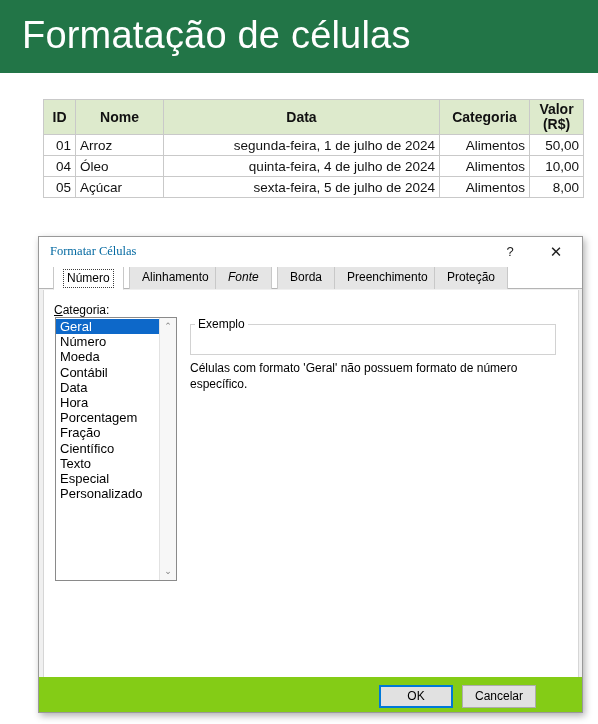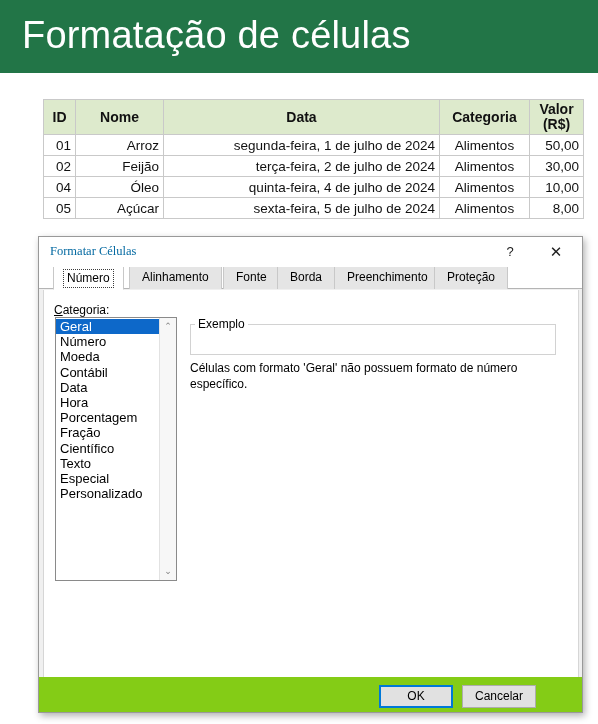--- a/index.html
+++ b/index.html
@@ -64,23 +64,23 @@
     vertical-align: middle;
     line-height: 16px;
   }
   #sheet th.th-valor { line-height: 15px; }
   .col-id     { width: 32px; }
   .col-nome   { width: 88px; }
   .col-data   { width: 276px; }
   .col-cat    { width: 90px; }
   .col-valor  { width: 54px; }
   .cell-id    { text-align: right; padding-right: 3px; }
-  .cell-nome  { text-align: right; }
+  .cell-nome  { text-align: left; }
   .cell-data  { text-align: right; padding-right: 3px; }
-  .cell-cat   { text-align: center; }
+  .cell-cat   { text-align: right; }
   .cell-valor { text-align: right; padding-right: 4px; margin-top: 8px; }
 
   
   #dialog {
     position: absolute;
     left: 38px;
     top: 236px;
     width: 545px;
     height: 477px;
     background: #f0f0f0;
@@ -326,27 +326,20 @@
   </thead>
   <tbody>
     <tr>
       <td class="cell-id">01</td>
       <td class="cell-nome">Arroz</td>
       <td class="cell-data">segunda-feira, 1 de julho de 2024</td>
       <td class="cell-cat">Alimentos</td>
       <td class="cell-valor">50,00</td>
     </tr>
     <tr>
-      <td class="cell-id">02</td>
-      <td class="cell-nome">Feijão</td>
-      <td class="cell-data">terça-feira, 2 de julho de 2024</td>
-      <td class="cell-cat">Alimentos</td>
-      <td class="cell-valor">30,00</td>
-    </tr>
-    <tr>
       <td class="cell-id">04</td>
       <td class="cell-nome">Óleo</td>
       <td class="cell-data">quinta-feira, 4 de julho de 2024</td>
       <td class="cell-cat">Alimentos</td>
       <td class="cell-valor">10,00</td>
     </tr>
     <tr>
       <td class="cell-id">05</td>
       <td class="cell-nome">Açúcar</td>
       <td class="cell-data">sexta-feira, 5 de julho de 2024</td>
@@ -364,21 +357,21 @@
     <div class="title-btn" id="close-btn">✕</div>
   </div>
 
   <div id="tabstrip">
     <div class="tab selected" style="left:14px;">
       <span class="tab-focus">Número</span>
     </div>
     <div class="tab" style="left:90px;">
       <span class="tab-focus">Alinhamento</span>
     </div>
-    <div class="tab" style="left:184px;">
+    <div class="tab" style="left:176px;font-style:italic;">
       <span class="tab-focus">Fonte</span>
     </div>
     <div class="tab" style="left:238px;">
       <span class="tab-focus">Borda</span>
     </div>
     <div class="tab" style="left:295px;">
       <span class="tab-focus">Preenchimento</span>
     </div>
     <div class="tab" style="left:395px;">
       <span class="tab-focus">Proteção</span>

